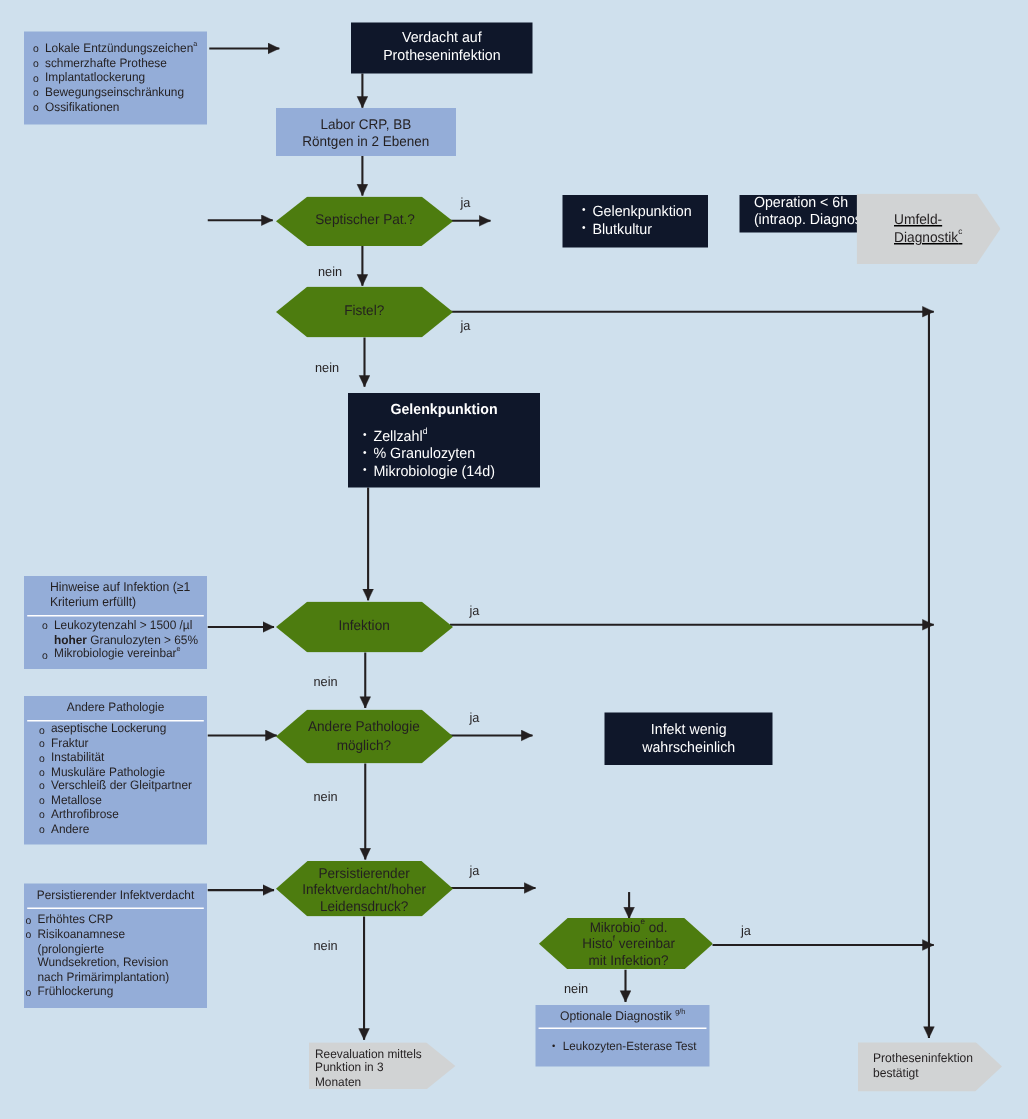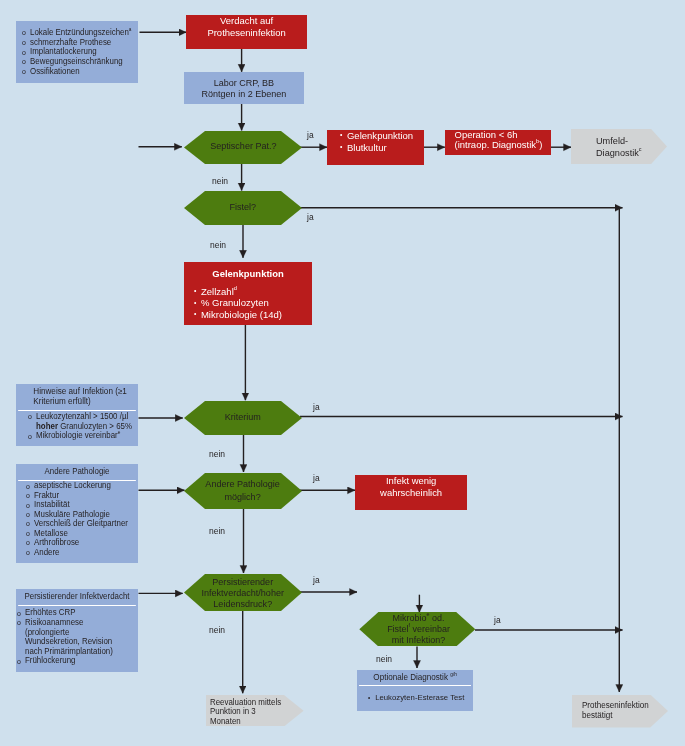--- a/index.html
+++ b/index.html
@@ -25,21 +25,21 @@
   .lb{background:#94add8;color:#231f20;}
   .lb .hdr{text-align:center;font-size:8.2px;line-height:10.4px;padding:3px 5px 3px 5px;
            border-bottom:1.3px solid #ffffff;}
   .lb ul{list-style:none;margin:0;padding:4px 4px 4px 11.5px;}
   .lb li{font-size:8.2px;line-height:inherit;position:relative;padding-left:8.3px;white-space:nowrap;}
   .lb ul{line-height:10.4px;}
   .lb li:before{content:"o";position:absolute;left:0;top:0.2px;font-size:7.2px;}
   .lb ul.dotlist li:before{content:"\2022";font-size:6.5px;top:-0.4px;}
 
   
-  .db{background:#b91c1c;color:#ffffff;display:flex;align-items:flex-start;justify-content:center;}
+  .db{background:#0f172a;color:#ffffff;display:flex;align-items:center;justify-content:center;margin-left:48px;}
   .db .t{text-align:center;font-size:9.8px;line-height:11.7px;white-space:nowrap;}
   .db ul{list-style:none;margin:0;padding:0;}
   .db li{font-size:9.9px;line-height:inherit;position:relative;padding-left:7.2px;white-space:nowrap;}
   .db ul{line-height:11.5px;}
   .db li:before{content:"\2022";position:absolute;left:0;top:-0.6px;font-size:7px;}
 
   
   .hex{background:#4d7c0f;display:flex;align-items:center;justify-content:center;}
   .hex .t{text-align:center;font-size:9.4px;line-height:11.5px;color:#231f20;white-space:nowrap;}
 
@@ -126,21 +126,21 @@
     </ul>
   </div>
 
   <div class="node db" style="left:445px;top:129.5px;width:106px;height:25px;padding-left:7.5px;justify-content:flex-start;">
     <div class="t" style="font-size:9.8px;line-height:10.8px;text-align:left;">
       <div>Operation &lt; 6h</div>
       <div><span>(intraop. Diagnostik</span><sup>b</sup><span>)</span></div>
     </div>
   </div>
 
-  <div class="node pent" style="left:571px;top:129px;width:96px;height:35px;clip-path:polygon(0% 0%,83.5% 0%,100% 50%,83.5% 100%,0% 100%);padding-left:25.3px;">
+  <div class="node pent" style="left:571px;top:129px;width:96px;height:47px;clip-path:polygon(0% 0%,83.5% 0%,100% 50%,83.5% 100%,0% 100%);padding-left:25.3px;text-decoration:underline;">
     <div class="t" style="font-size:9.5px;line-height:11.7px;">
       <div>Umfeld-</div>
       <div><span>Diagnostik</span><sup>c</sup></div>
     </div>
   </div>
 
   <div class="node hex" style="left:184px;top:191px;width:118px;height:34px;clip-path:polygon(0% 50%,17.8% 0%,82.2% 0%,100% 50%,82.2% 100%,17.8% 100%);">
     <div class="t">Fistel?</div>
   </div>
 
@@ -155,21 +155,21 @@
 
   <div class="node lb" style="left:16px;top:384px;width:122px;height:62px;">
     <div class="hdr" style="text-align:left;padding-left:15.7px;font-size:8.45px;line-height:9.9px;padding-top:3.2px;">Hinweise auf Infektion (≥1 Kriterium erfüllt)</div>
     <ul style="padding-left:11.7px;padding-top:1px;line-height:9.7px;">
       <li><span>Leukozytenzahl &gt; 1500 /µl</span><br><span class="bold">hoher</span><span> Granulozyten &gt; 65%</span></li>
       <li><span>Mikrobiologie vereinbar</span><sup>e</sup></li>
     </ul>
   </div>
 
   <div class="node hex" style="left:184px;top:401px;width:118px;height:34px;clip-path:polygon(0% 50%,17.8% 0%,82.2% 0%,100% 50%,82.2% 100%,17.8% 100%);">
-    <div class="t">Kriterium</div>
+    <div class="t">Infektion</div>
   </div>
 
   <div class="node lb" style="left:16px;top:464px;width:122px;height:99px;">
     <div class="hdr">Andere Pathologie</div>
     <ul style="padding-left:10.4px;padding-top:0px;line-height:9.45px;">
       <li>aseptische Lockerung</li>
       <li>Fraktur</li>
       <li>Instabilität</li>
       <li>Muskuläre Pathologie</li>
       <li>Verschleiß der Gleitpartner</li>
@@ -207,21 +207,21 @@
       <div>Persistierender</div>
       <div>Infektverdacht/hoher</div>
       <div>Leidensdruck?</div>
     </div>
   </div>
 
 
   <div class="node hex" style="left:359.3px;top:612px;width:116px;height:34.4px;clip-path:polygon(0% 50%,16.5% 0%,83.5% 0%,100% 50%,83.5% 100%,16.5% 100%);padding-left:3.4px;padding-top:3.6px;">
     <div class="t" style="font-size:9.3px;line-height:11.2px;">
       <div><span>Mikrobio</span><sup>e</sup><span> od.</span></div>
-      <div><span>Fistel</span><sup>f</sup><span> vereinbar</span></div>
+      <div><span>Histo</span><sup>f</sup><span> vereinbar</span></div>
       <div>mit Infektion?</div>
     </div>
   </div>
 
   <div class="node lb" style="left:357.2px;top:669.5px;width:116.3px;height:41.3px;">
     <div class="hdr" style="font-size:8.4px;padding-top:2.5px;padding-bottom:2.6px;"><span>Optionale Diagnostik</span> <sup>g/h</sup></div>
     <ul class="dotlist" style="padding-top:7px;padding-left:11.3px;line-height:10px;text-align:center;">
       <li style="padding-left:6.3px;font-size:8.05px;">Leukozyten-Esterase Test</li>
     </ul>
   </div>

